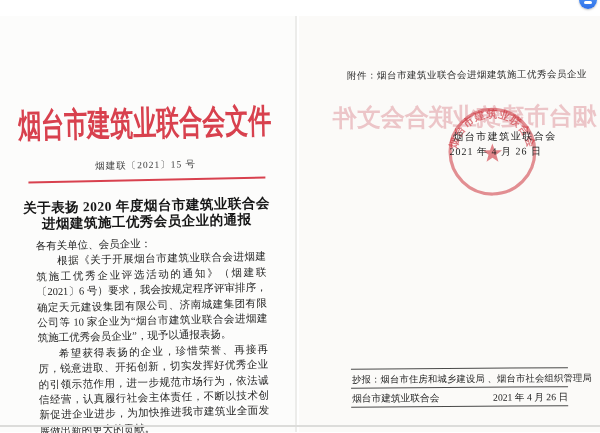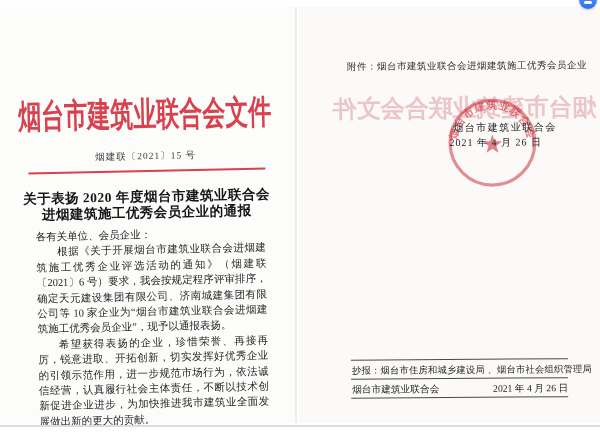--- a/index.html
+++ b/index.html
@@ -4,21 +4,21 @@
 <style>
   * { margin: 0; padding: 0; box-sizing: border-box; }
   body { width: 600px; height: 433px; font-family: "Liberation Serif", "DejaVu Serif", serif; }
 
   .canvas {
     position: relative; width: 600px; height: 433px;
     background: #ffffff; overflow: hidden;
   }
 
   
-  .page { position: absolute; top: 7px; height: 416px; }
+  .page { position: absolute; top: 16px; height: 416px; }
   .page-left  { left: 0; width: 297px; background: #fcfcfb; border-right: 2px solid #ececea; }
   .page-right { left: 299px; width: 301px; background: #fbfaf8; }
 
   .bottom-edge { position: absolute; left: 0; top: 425px; width: 600px; height: 2px; background: #dcdcda; }
 
   .tilt-left  { position: absolute; inset: 0; transform: rotate(-1.2deg); transform-origin: 148px 240px; }
   .tilt-right { position: absolute; inset: 0; transform: rotate(-0.4deg); transform-origin: 150px 220px; }
 
   
   .red-header {

